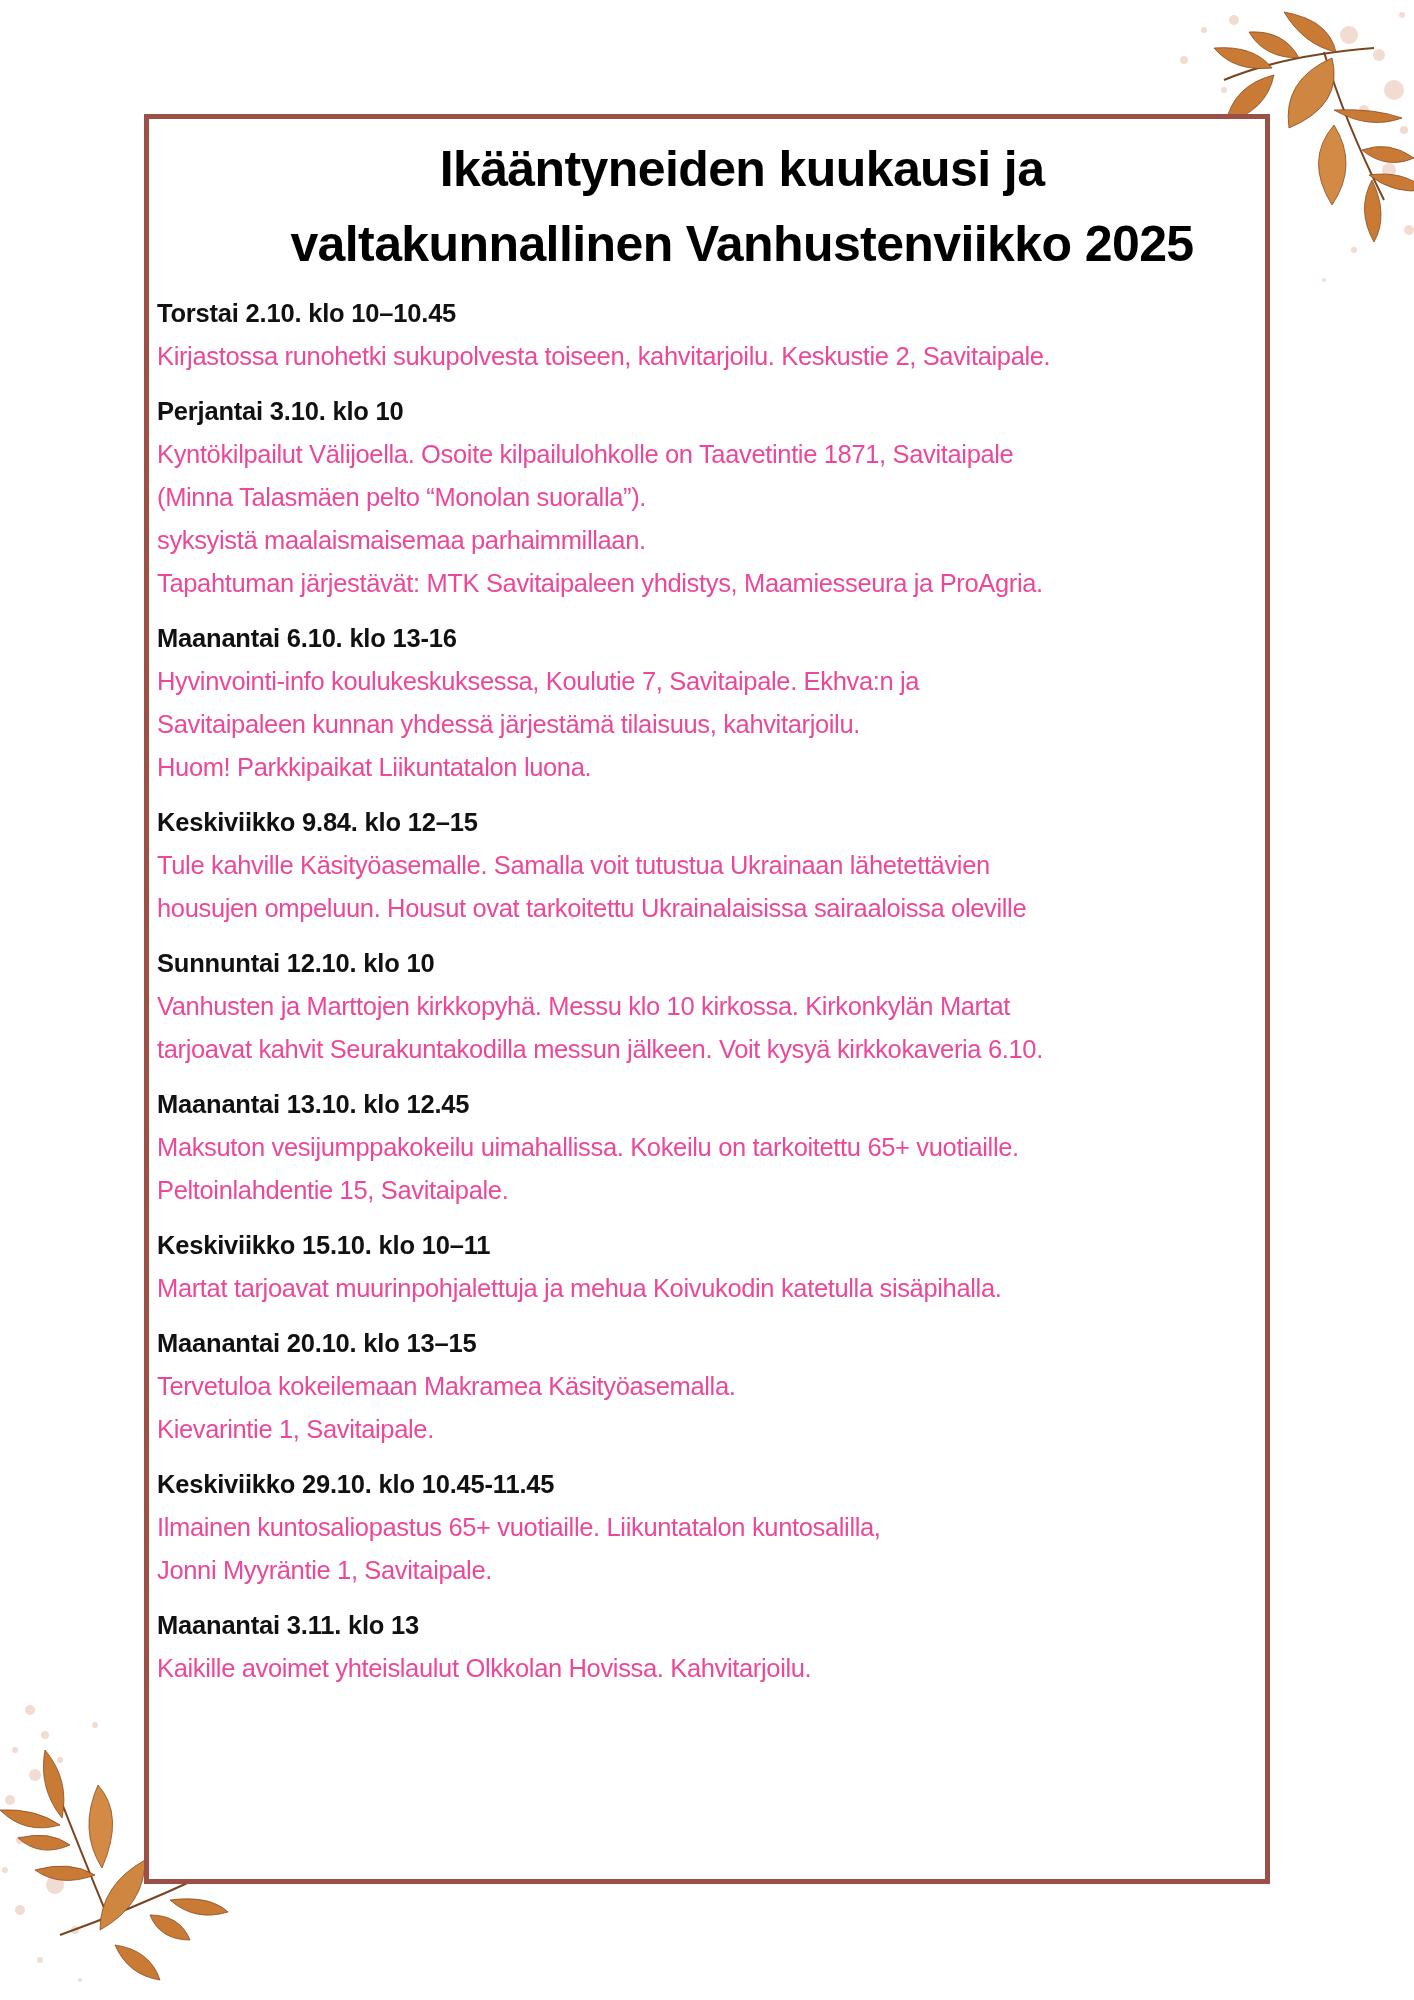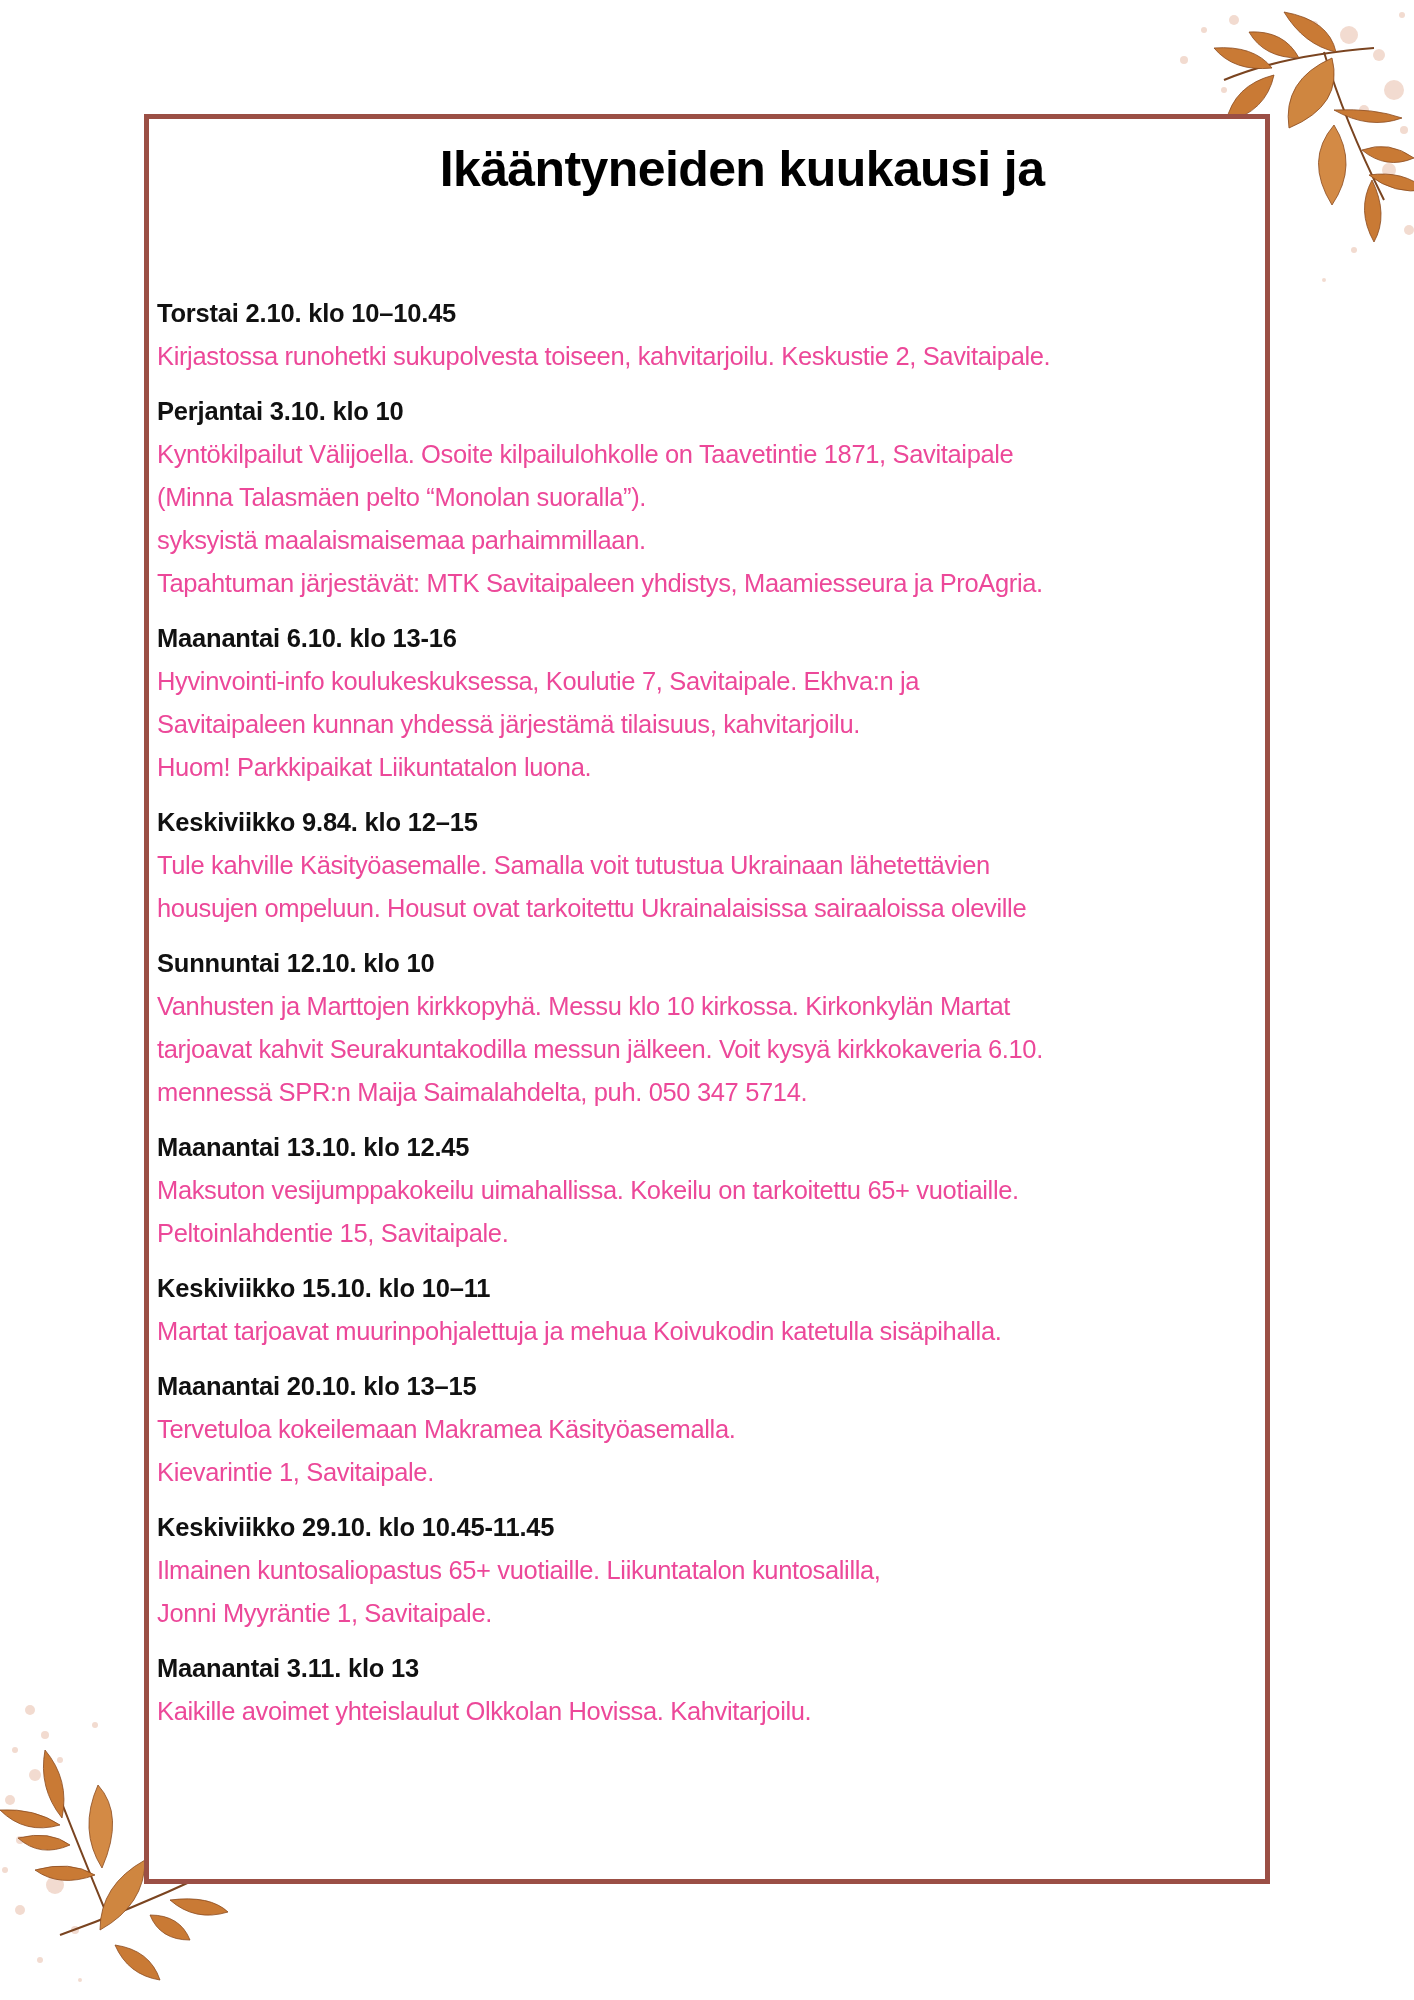--- a/index.html
+++ b/index.html
@@ -142,20 +142,21 @@
     <path d="M170 210 Q210 205 228 222 Q195 232 170 210 Z"></path>
     <path d="M150 225 Q180 225 190 250 Q160 250 150 225 Z"></path>
     <path d="M115 255 Q150 260 160 290 Q128 285 115 255 Z"></path>
   </g>
 </svg>
 
 <div class="frame"></div>
 
 <h1 class="title">
   <span>Ikääntyneiden kuukausi ja</span>
+  <span>valtakunnallinen Vanhustenviikko 2025</span>
 </h1>
 
 <div class="events">
   <div class="event">
     <div class="event-heading">Torstai 2.10. klo 10–10.45</div>
     <div class="event-line">Kirjastossa runohetki sukupolvesta toiseen, kahvitarjoilu. Keskustie 2, Savitaipale.</div>
   </div>
   <div class="event">
     <div class="event-heading">Perjantai 3.10. klo 10</div>
     <div class="event-line">Kyntökilpailut Välijoella. Osoite kilpailulohkolle on Taavetintie 1871, Savitaipale</div>
@@ -171,21 +172,20 @@
   </div>
   <div class="event">
     <div class="event-heading">Keskiviikko 9.84. klo 12–15</div>
     <div class="event-line">Tule kahville Käsityöasemalle. Samalla voit tutustua Ukrainaan lähetettävien</div>
     <div class="event-line">housujen ompeluun. Housut ovat tarkoitettu Ukrainalaisissa sairaaloissa oleville</div>
   </div>
   <div class="event">
     <div class="event-heading">Sunnuntai 12.10. klo 10</div>
     <div class="event-line">Vanhusten ja Marttojen kirkkopyhä. Messu klo 10 kirkossa. Kirkonkylän Martat</div>
     <div class="event-line">tarjoavat kahvit Seurakuntakodilla messun jälkeen. Voit kysyä kirkkokaveria 6.10.</div>
-    <div class="event-line">mennessä SPR:n Maija Saimalahdelta, puh. 050 347 5714.</div>
   </div>
   <div class="event">
     <div class="event-heading">Maanantai 13.10. klo 12.45</div>
     <div class="event-line">Maksuton vesijumppakokeilu uimahallissa. Kokeilu on tarkoitettu 65+ vuotiaille.</div>
     <div class="event-line">Peltoinlahdentie 15, Savitaipale.</div>
   </div>
   <div class="event">
     <div class="event-heading">Keskiviikko 15.10. klo 10–11</div>
     <div class="event-line">Martat tarjoavat muurinpohjalettuja ja mehua Koivukodin katetulla sisäpihalla.</div>
   </div>

